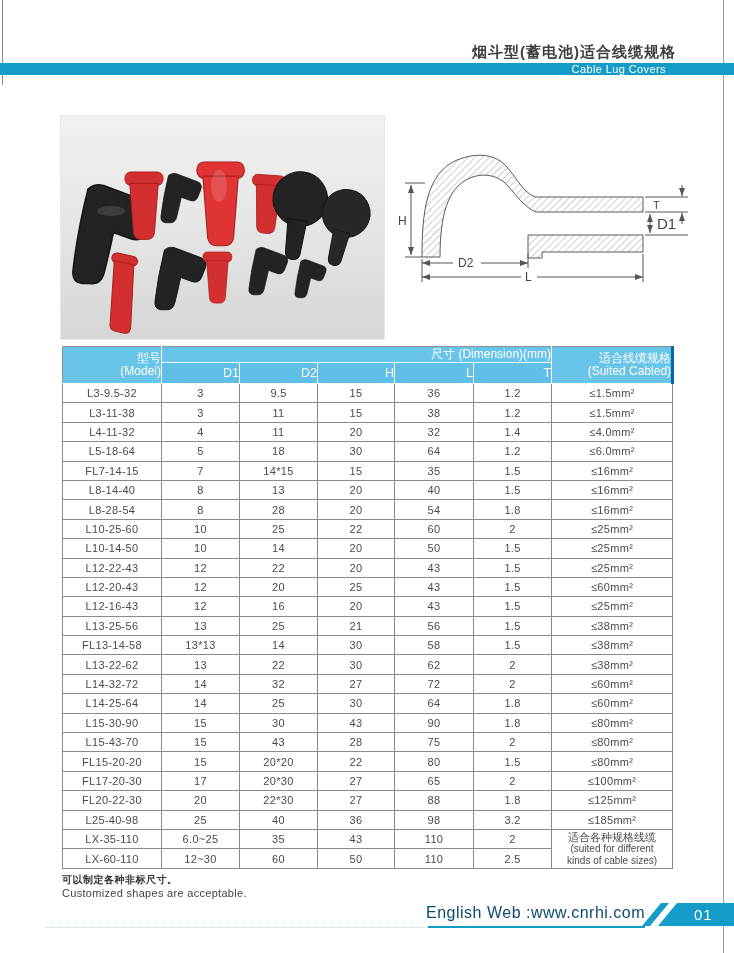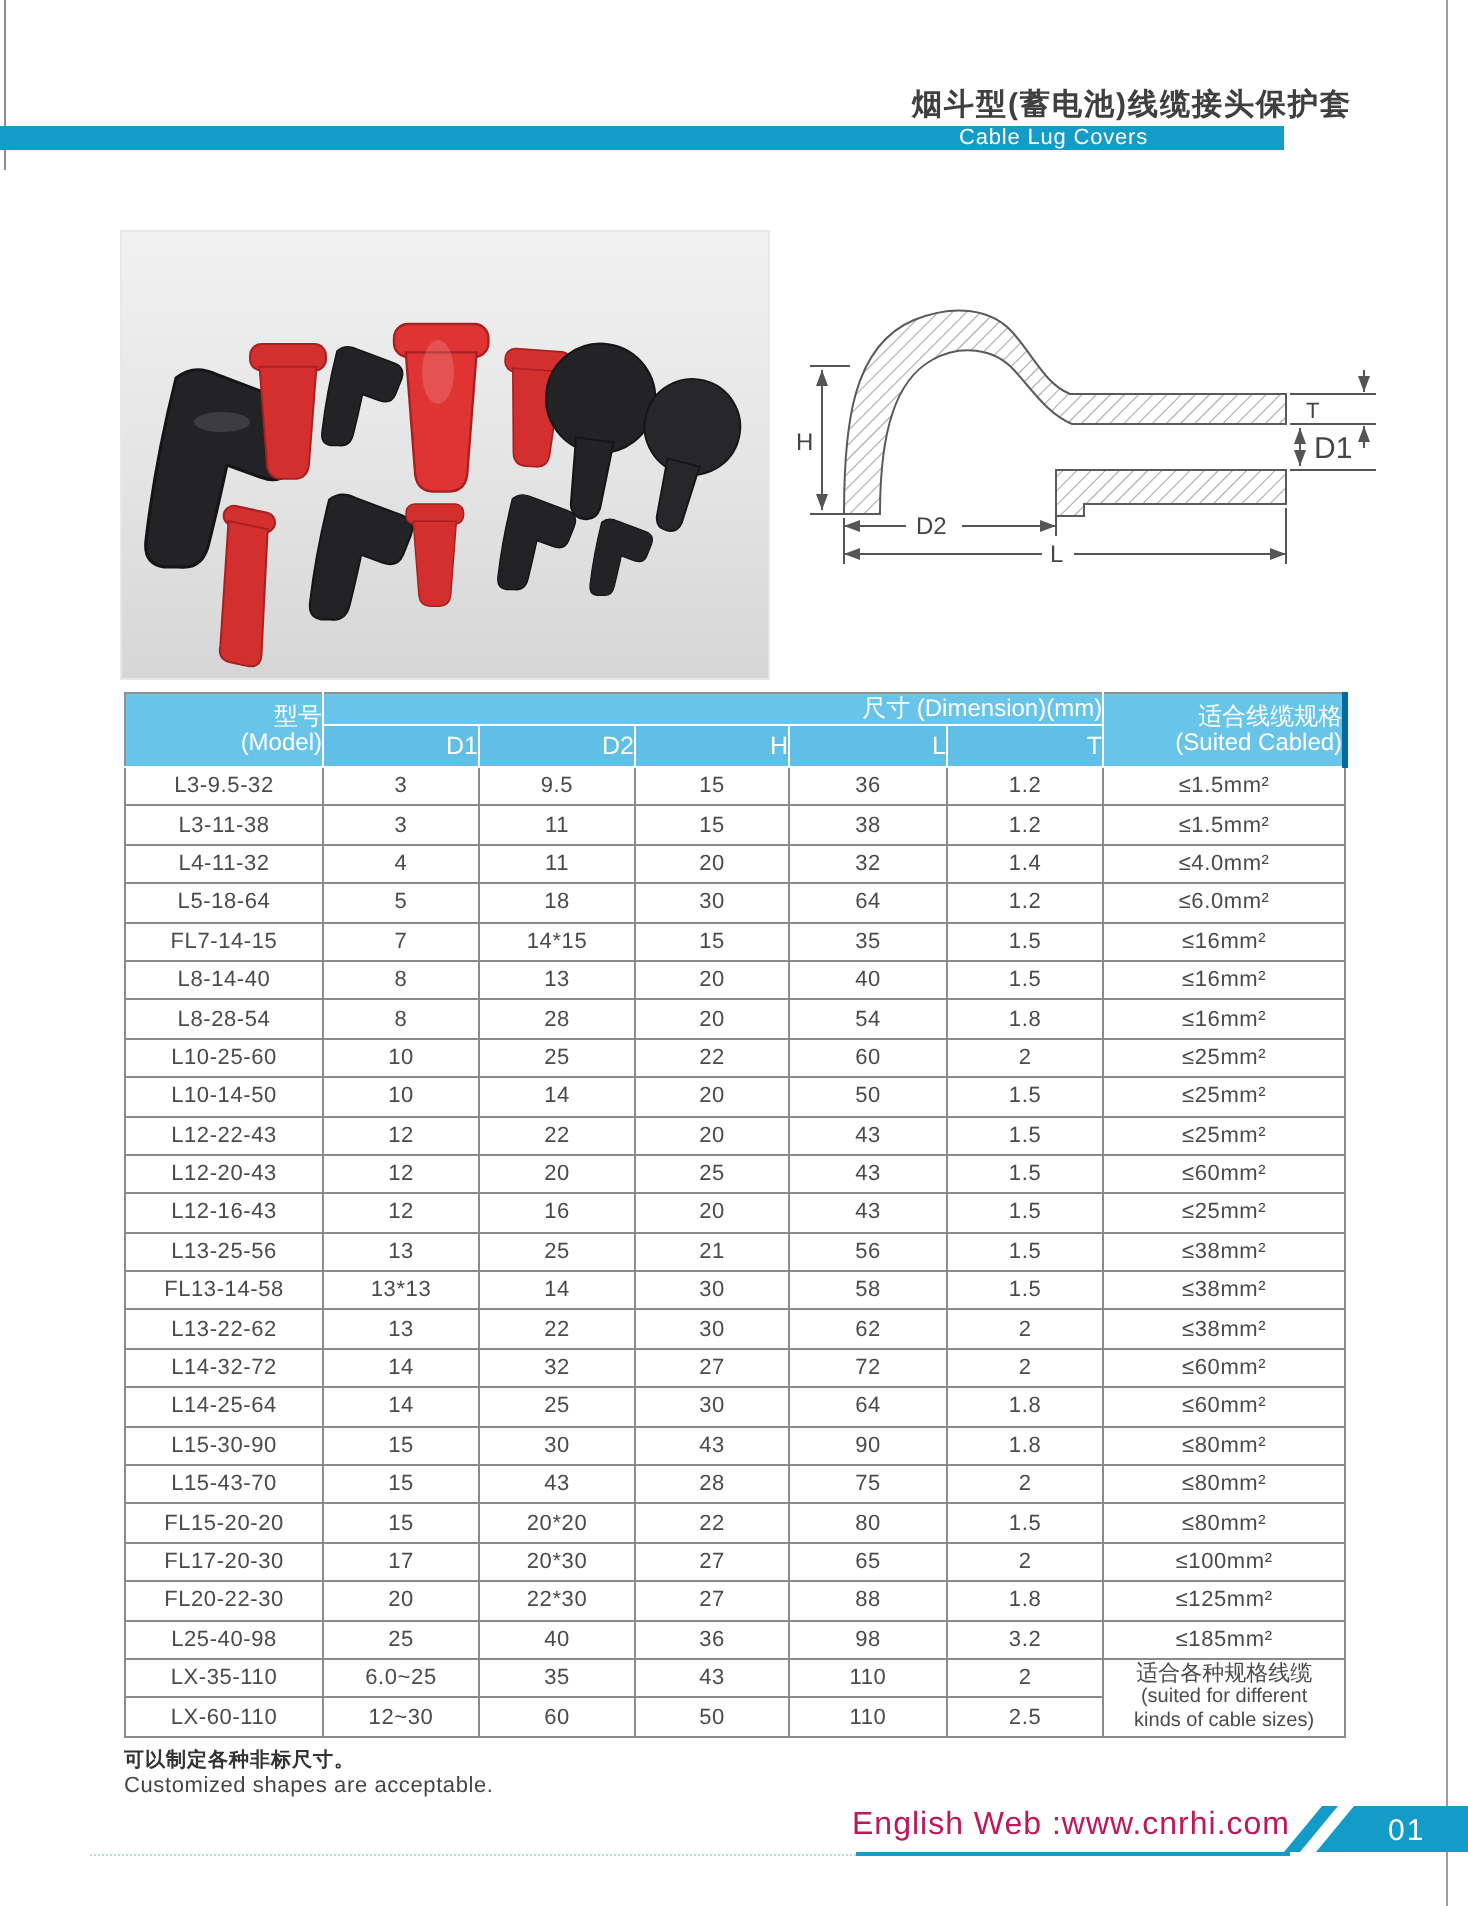--- a/index.html
+++ b/index.html
@@ -7,21 +7,21 @@
        font-family:"Liberation Sans","DejaVu Sans",sans-serif;}
   .page{position:absolute;inset:0;background:#fff;}
 
   
   .edge-left{position:absolute;left:2px;top:0;width:1px;height:85px;background:#8a8a8a;}
   .edge-right{position:absolute;left:723px;top:0;width:1px;height:953px;background:#9c9c9c;}
 
   
   .title-cn{position:absolute;top:43px;right:58px;font-size:15px;font-weight:bold;
             color:#3f3f3f;letter-spacing:1px;}
-  .top-bar{position:absolute;top:63px;left:0;width:642px;height:12px;background:#149CC9;}
+  .top-bar{position:absolute;top:63px;left:0;width:734px;height:12px;background:#149CC9;}
   .top-bar .en{position:absolute;right:68px;top:0;line-height:12px;font-size:11px;color:#fff;
                letter-spacing:.4px;}
 
   
   .photo{position:absolute;left:60px;top:115px;width:325px;height:225px;
          background:linear-gradient(180deg,#f1f1f1 0%,#e4e4e4 55%,#d6d6d6 100%);
          border:1px solid #e8e8e8;box-sizing:border-box;}
 
   
   .diagram{position:absolute;left:395px;top:145px;width:300px;height:150px;}
@@ -40,32 +40,32 @@
   .tbl td.suited-merged{font-size:10px;line-height:12px;letter-spacing:0;}
   .tbl td.suited-merged .cn{font-size:11px;}
 
   
   .note-cn{position:absolute;left:62px;top:873px;font-size:10px;color:#333;font-weight:bold;letter-spacing:.5px;}
   .note-en{position:absolute;left:62px;top:887px;font-size:11px;color:#444;letter-spacing:.3px;}
 
   
   .foot-dotted{position:absolute;left:45px;top:927px;width:383px;border-top:1.5px dotted #b5dcea;}
   .foot-underline{position:absolute;left:428px;top:926px;width:217px;height:1.5px;background:#149CC9;}
-  .foot-web{position:absolute;right:89px;top:904px;font-size:16px;color:#be185d;letter-spacing:.5px;}
+  .foot-web{position:absolute;right:89px;top:904px;font-size:16px;color:#0c4a6e;letter-spacing:.5px;}
   .foot-badge{position:absolute;left:642px;top:903px;width:92px;height:23px;z-index:2;}
 </style>
 </head>
 <body>
 
 <div class="page">
 
   <div class="edge-left"></div>
   <div class="edge-right"></div>
 
-  <div class="title-cn">烟斗型(蓄电池)线缆接头保护套</div>
+  <div class="title-cn">烟斗型(蓄电池)适合线缆规格</div>
 
   <div class="top-bar">
     <span class="en">Cable Lug Covers</span>
   </div>
 
   <div class="photo">
     <svg width="323" height="223" viewBox="0 0 323 223">
       <defs>
         <g id="cov-straight">
           <rect x="0" y="0" width="40" height="14" rx="6"></rect>

